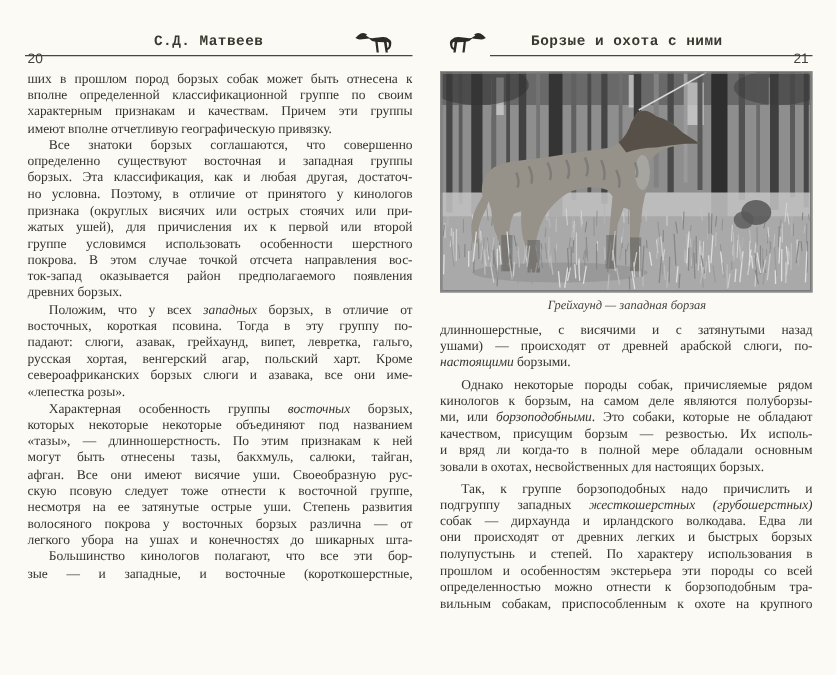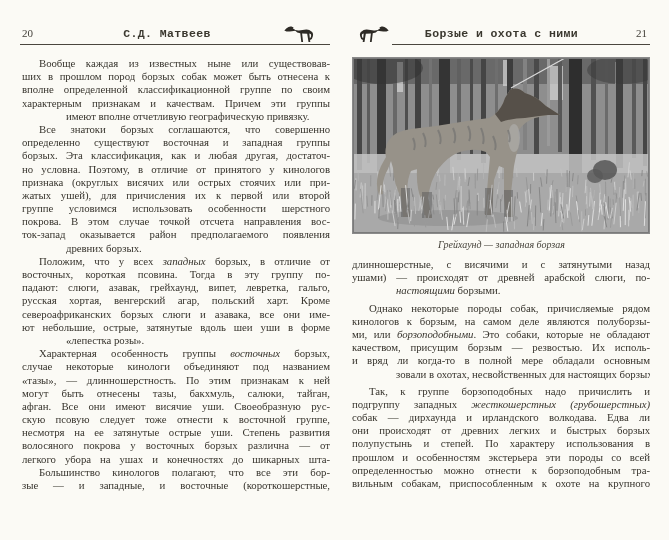--- a/index.html
+++ b/index.html
@@ -3,42 +3,42 @@
 <meta charset="utf-8">
 <style>
   html,body{margin:0;padding:0;background:#ffffff;}
   .spread{position:relative;width:669px;height:540px;background:#fbfaf5;overflow:hidden;
           font-family:"Liberation Serif",serif;color:#38352e;}
   .page{position:absolute;top:0;height:100%;}
   .page.left{left:0;width:334px;}
   .page.right{left:334px;width:335px;}
 
   
-  .pagenum{position:absolute;top:27px;font-family:Liberation Serif, serif;
+  .pagenum{position:absolute;top:41px;font-family:Liberation Sans, sans-serif;
            font-size:11px;color:#44413a;}
   .num-left{left:22px;}
   .num-right{right:22px;margin-left:12px;}
   .htitle{position:absolute;top:27px;left:0;right:0;text-align:center;
           font-family:"Liberation Mono",monospace;font-weight:bold;font-size:11.5px;
           letter-spacing:0.4px;color:#3b382f;}
   .hrule{position:absolute;height:0;border-top:1.4px solid #4a463e;}
   .rule-left{left:20px;width:310px;top:44px;}
   .rule-right{left:58px;width:258px;top:44px;}
   .hicon{position:absolute;top:22px;width:32px;height:23px;}
   .icon-left{left:283px;}
   .icon-right{left:24px;transform:scaleX(-1);}
 
   
   .text{position:absolute;top:57px;}
   .text-left{left:22px;width:308px;}
   .text-right{top:258px;left:18px;width:298px;}
   .line{height:13.2px;line-height:13.2px;font-size:10.8px;white-space:nowrap;
         text-align:justify;text-align-last:justify;overflow:hidden;letter-spacing:-0.05px;}
   .line.indent{text-indent:17px;}
-  .line.lastline{text-align-last:left;margin-left:44px;}
+  .line.lastline{text-align-last:left;}
   .text-right .para + .para{margin-top:4px;}
 
   
   .photo{position:absolute;top:57px;left:18px;width:296px;height:175px;margin:0;
          border:1px solid #8a8a8a;box-sizing:content-box;background:#8e8e8e;}
   .caption{position:absolute;top:239px;left:0;right:0;text-align:center;
            font-style:italic;font-size:10px;color:#45423a;}
 </style>
 </head>
 <body>
@@ -47,21 +47,20 @@
 
   <section class="page left">
     <div class="pagenum num-left">20</div>
     <div class="htitle">С.Д. Матвеев</div>
     <svg class="hicon icon-left" viewBox="0 0 36 24" aria-hidden="true">
       <path fill="#2e2b26" d="M1.5,8.5 L4,6 Q7,3.5 9.5,4.2 L12,5.2 L11,6.2 Q14,9 18,8.6 L26,7.6 Q30,7.4 31.5,9.5 Q34.6,11 33.6,15 Q33.1,18.5 30.5,19.2 L30.1,17.6 Q31.9,16.5 31.7,13.8 Q31.6,12 29.6,11.9 L30.7,21.6 L28.7,21.6 L27.2,12.4 L21.5,12 L22.6,21.6 L20.6,21.6 L19.4,11.8 Q15.5,11.4 13.8,9 L10,9.5 Q6,9.9 4,9.7 Z"></path>
     </svg>
     <div class="hrule rule-left"></div>
     <div class="text text-left">
         <div class="para">
-          <div class="line indent"><span>Вообще каждая из известных ныне или существовав-</span></div>
           <div class="line"><span>ших в прошлом пород борзых собак может быть отнесена к</span></div>
           <div class="line"><span>вполне определенной классификационной группе по своим</span></div>
           <div class="line"><span>характерным признакам и качествам. Причем эти группы</span></div>
           <div class="line lastline"><span>имеют вполне отчетливую географическую привязку.</span></div>
         </div>
         <div class="para">
           <div class="line indent"><span>Все знатоки борзых соглашаются, что совершенно</span></div>
           <div class="line"><span>определенно существуют восточная и западная группы</span></div>
           <div class="line"><span>борзых. Эта классификация, как и любая другая, достаточ-</span></div>
           <div class="line"><span>но условна. Поэтому, в отличие от принятого у кинологов</span></div>
@@ -71,26 +70,25 @@
           <div class="line"><span>покрова. В этом случае точкой отсчета направления вос-</span></div>
           <div class="line"><span>ток-запад оказывается район предполагаемого появления</span></div>
           <div class="line lastline"><span>древних борзых.</span></div>
         </div>
         <div class="para">
           <div class="line indent"><span>Положим, что у всех </span><i>западных</i><span> борзых, в отличие от</span></div>
           <div class="line"><span>восточных, короткая псовина. Тогда в эту группу по-</span></div>
           <div class="line"><span>падают: слюги, азавак, грейхаунд, випет, левретка, гальго,</span></div>
           <div class="line"><span>русская хортая, венгерский агар, польский харт. Кроме</span></div>
           <div class="line"><span>североафриканских борзых слюги и азавака, все они име-</span></div>
-          <div class="line"><span>ют небольшие, острые, затянутые вдоль шеи уши в форме</span></div>
           <div class="line lastline"><span>«лепестка розы».</span></div>
         </div>
         <div class="para">
           <div class="line indent"><span>Характерная особенность группы </span><i>восточных</i><span> борзых,</span></div>
-          <div class="line"><span>случае некоторые кинологи объединяют под названием</span></div>
+          <div class="line"><span>которых некоторые некоторые объединяют под названием</span></div>
           <div class="line"><span>«тазы», — длинношерстность. По этим признакам к ней</span></div>
           <div class="line"><span>могут быть отнесены тазы, бакхмуль, салюки, тайган,</span></div>
           <div class="line"><span>афган. Все они имеют висячие уши. Своеобразную рус-</span></div>
           <div class="line"><span>скую псовую следует тоже отнести к восточной группе,</span></div>
           <div class="line"><span>несмотря на ее затянутые острые уши. Степень развития</span></div>
           <div class="line"><span>волосяного покрова у восточных борзых различна — от</span></div>
           <div class="line"><span>легкого убора на ушах и конечностях до шикарных шта-</span></div>
         </div>
         <div class="para">
           <div class="line indent"><span>Большинство кинологов полагают, что все эти бор-</span></div>

